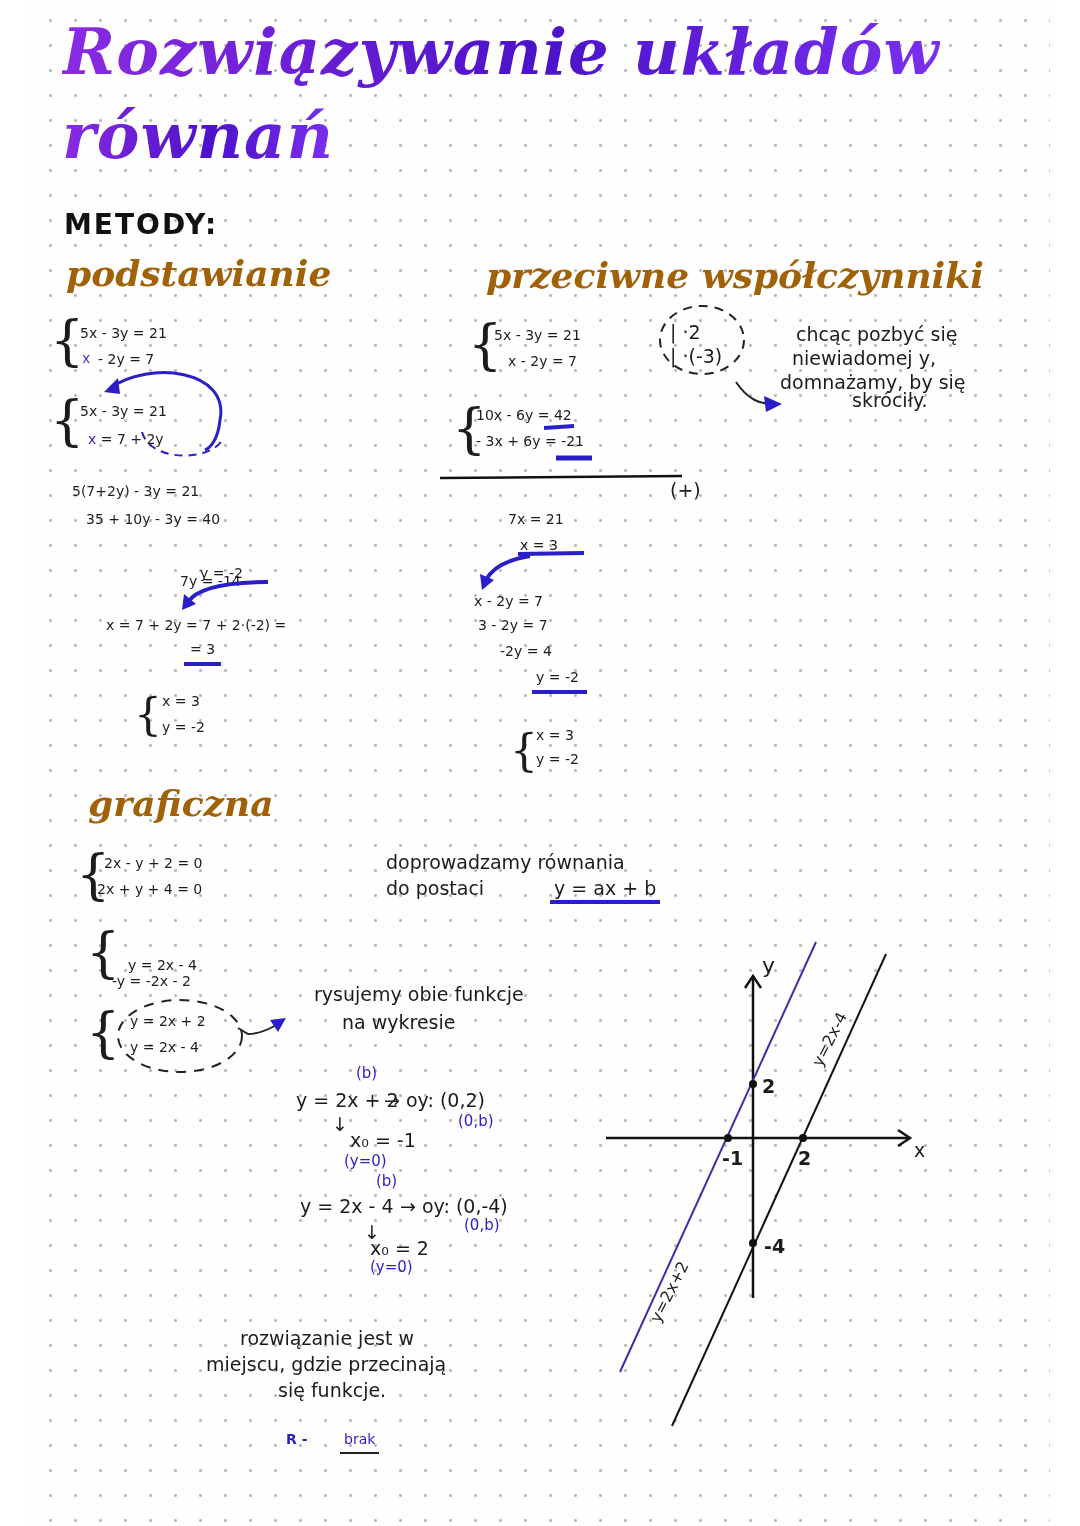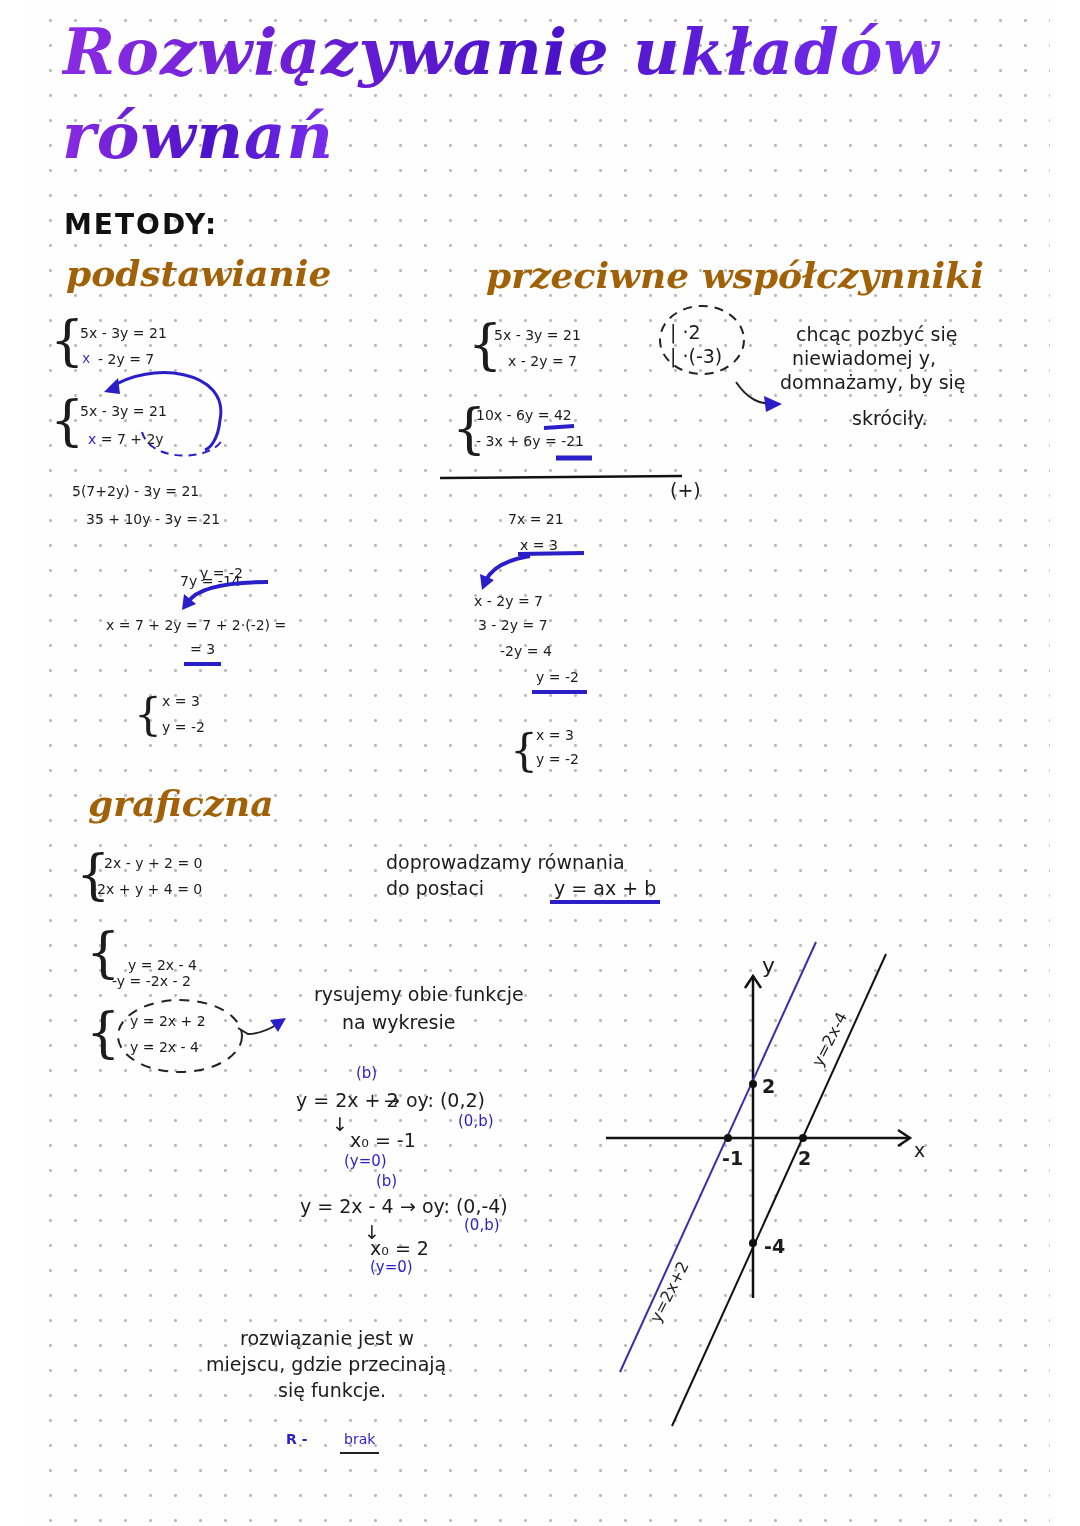--- a/index.html
+++ b/index.html
@@ -58,21 +58,21 @@
 <div class="abs brace" style="left:50px; top:394px;">{</div>
 <div class="abs hw" style="left:80px; top:398px;">5x - 3y = 21</div>
 <div class="abs hw" style="left:88px; top:426px;"><span class="blue">x</span> = 7 + 2y</div>
 <svg style="left:0; top:0;" width="1080" height="1526">
   <path d="M110 388 C 150 360, 230 370, 220 420 C 218 440, 210 448, 205 450" fill="none" stroke="#2a1ec8" stroke-width="3"></path>
   <polygon points="104,392 118,378 120,394" fill="#2a1ec8"></polygon>
   <path d="M142 432 C 150 462, 210 462, 222 440" fill="none" stroke="#2a1ec8" stroke-width="2" stroke-dasharray="8,6"></path>
 </svg>
 
 <div class="abs hw" style="left:72px; top:478px;">5(7+2y) - 3y = 21</div>
-<div class="abs hw" style="left:86px; top:506px;">35 + 10y - 3y = 21</div>
+<div class="abs hw" style="left:86px; top:506px;">35 + 10y - 3y = 40</div>
 <div class="abs hw" style="left:180px; top:534px;margin-top:34px;">7y = -14</div>
 <div class="abs hw" style="left:200px; top:560px;">y = -2</div>
 <svg style="left:0; top:0;" width="1080" height="1526">
   <path d="M268 582 C 240 582, 200 584, 188 602" fill="none" stroke="#2a1ec8" stroke-width="4"></path>
   <polygon points="182,610 184,594 196,604" fill="#2a1ec8"></polygon>
 </svg>
 <div class="abs hw" style="left:106px; top:612px;">x = 7 + 2y = 7 + 2·(-2) =</div>
 <div class="abs hw underline-blue" style="left:184px; top:636px; padding:0 6px;">= 3</div>
 
 <div class="abs brace" style="left:134px; top:688px; font-size:44px;">{</div>
@@ -87,21 +87,21 @@
 <div class="abs hw-sm" style="left:670px; top:320px;">| ·2</div>
 <div class="abs hw-sm" style="left:670px; top:344px;">| ·(-3)</div>
 <svg style="left:0; top:0;" width="1080" height="1526">
   <ellipse cx="702" cy="340" rx="42" ry="34" fill="none" stroke="#222" stroke-width="2" stroke-dasharray="9,7"></ellipse>
   <path d="M736 382 C 748 400, 760 404, 774 404" fill="none" stroke="#222" stroke-width="2"></path>
   <polygon points="782,404 764,396 766,412" fill="#2a1ec8"></polygon>
 </svg>
 <div class="abs hw-sm" style="left:796px; top:322px;">chcąc pozbyć się</div>
 <div class="abs hw-sm" style="left:792px; top:346px;">niewiadomej y,</div>
 <div class="abs hw-sm" style="left:780px; top:370px;">domnażamy, by się</div>
-<div class="abs hw-sm" style="left:852px; top:406px;">skróciły.</div>
+<div class="abs hw-sm" style="left:852px; top:388px;">skróciły.</div>
 
 <div class="abs brace" style="left:452px; top:402px;">{</div>
 <div class="abs hw" style="left:476px; top:402px;">10x - 6y = 42</div>
 <div class="abs hw" style="left:476px; top:428px;">- 3x + 6y = -21</div>
 <svg style="left:0; top:0;" width="1080" height="1526">
   <line x1="544" y1="428" x2="574" y2="426" stroke="#2a1ec8" stroke-width="4"></line>
   <line x1="556" y1="458" x2="592" y2="458" stroke="#2a1ec8" stroke-width="5"></line>
   <line x1="440" y1="478" x2="682" y2="476" stroke="#111" stroke-width="2.5"></line>
 </svg>
 <div class="abs hw-sm" style="left:670px; top:478px;">(+)</div>

